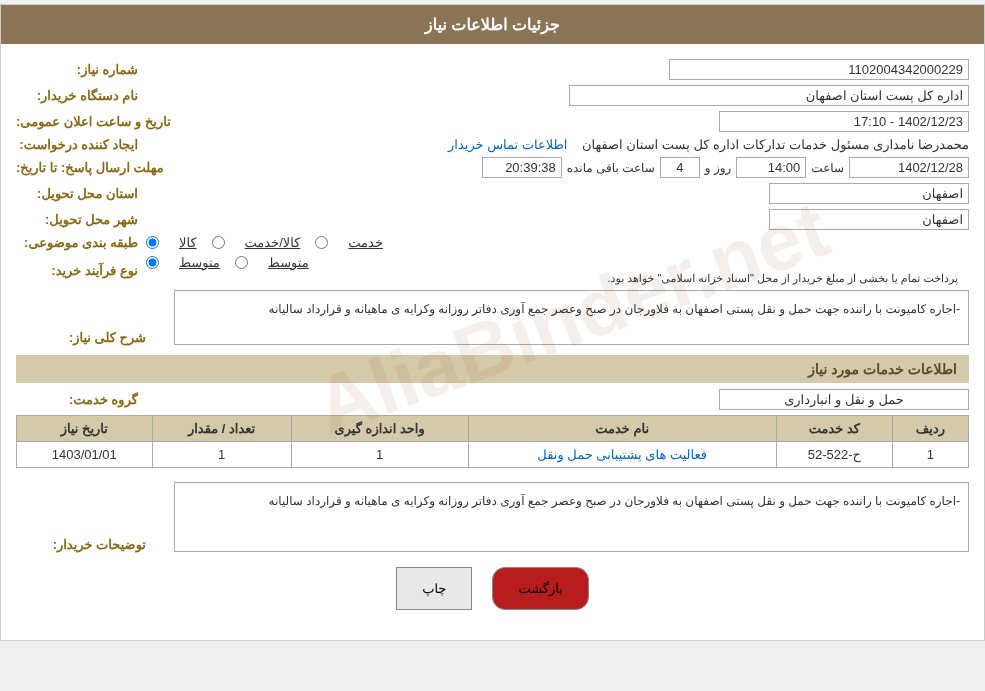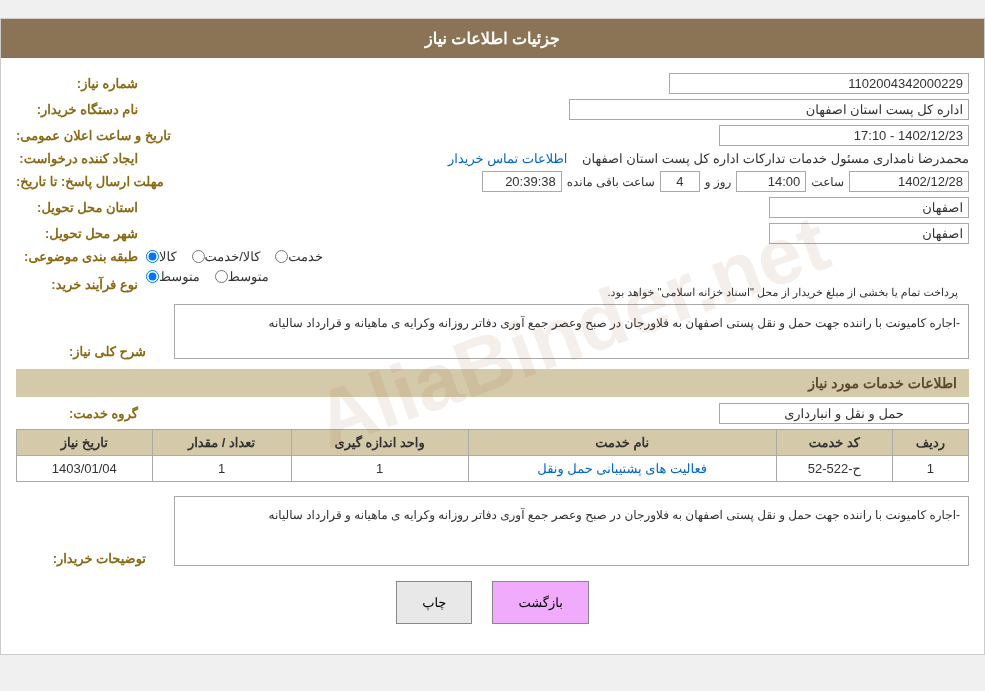--- a/index.html
+++ b/index.html
@@ -5,21 +5,21 @@
     * { box-sizing: border-box; margin: 0; padding: 0; }
     body {
       font-family: Tahoma, Arial, sans-serif;
       background: #f0f0f0;
       direction: rtl;
       font-size: 13px;
       color: #333;
     }
     .page-wrapper {
       max-width: 985px;
-      margin: 18px auto;
+      margin: 4px auto;
       background: #fff;
       border: 1px solid #ccc;
     }
     .header-bar {
       background: #8b7355;
       color: #fff;
       text-align: center;
       padding: 10px 0;
       font-size: 16px;
       font-weight: bold;
@@ -34,21 +34,22 @@
     }
     .radio-group {
       display: flex;
       gap: 15px;
       flex-direction: row-reverse;
       align-items: center;
     }
     .radio-item {
       display: flex;
       align-items: center;
-      gap: 0;
+      gap: 20px;
+      text-decoration: underline;
     }
     .section-title {
       background: #d4c9a8;
       color: #5a4a2a;
       font-weight: bold;
       padding: 6px 12px;
       margin: 10px 0 6px 0;
       font-size: 14px;
     }
     .description-box {
@@ -120,21 +121,22 @@
       padding: 13px 25px;
       border: 1px solid #888;
       cursor: pointer;
       font-size: 13px;
       font-family: Liberation Sans, sans-serif;
     }
     .btn-print {
       background: #e8e8e8;
     }
     .btn-back {
-      background: #f0abfc;
+      background: #b91c1c;
+      border-radius: 13px;
     }
     .info-row {
       display: flex;
       align-items: center;
       margin-bottom: 5px;
       flex-direction: row-reverse;
     }
     .info-label {
       color: #8b6914;
       font-weight: bold;
@@ -320,21 +322,21 @@
           <th>تاریخ نیاز</th>
         </tr>
       </thead>
       <tbody>
         <tr>
           <td>1</td>
           <td>ح-522-52</td>
           <td class="link-blue">فعالیت های پشتیبانی حمل ونقل</td>
           <td>1</td>
           <td>1</td>
-          <td>1403/01/04</td>
+          <td>1403/01/01</td>
         </tr>
       </tbody>
     </table>
 
     <div class="divider-section" style="margin-top:10px;">
       <span class="col-label">توضیحات خریدار:</span>
       <div class="col-content">
         <div class="buyer-description">
           <span>-اجاره کامیونت با راننده جهت حمل و نقل پستی اصفهان به فلاورجان در صبح وعصر جمع آوری دفاتر  روزانه وکرایه ی ماهیانه و قرارداد سالیانه</span>
         </div>

